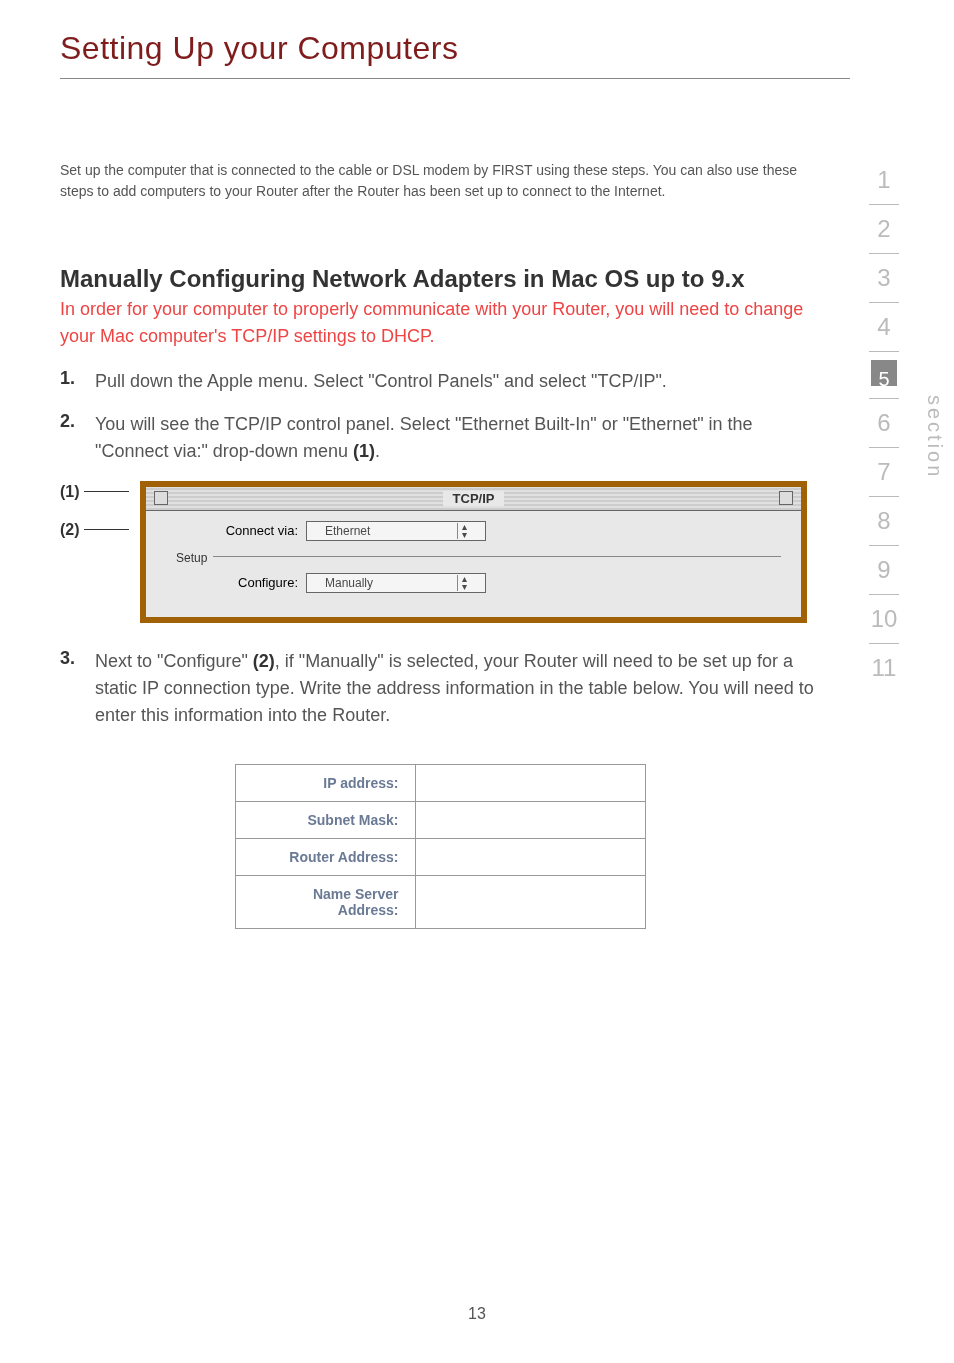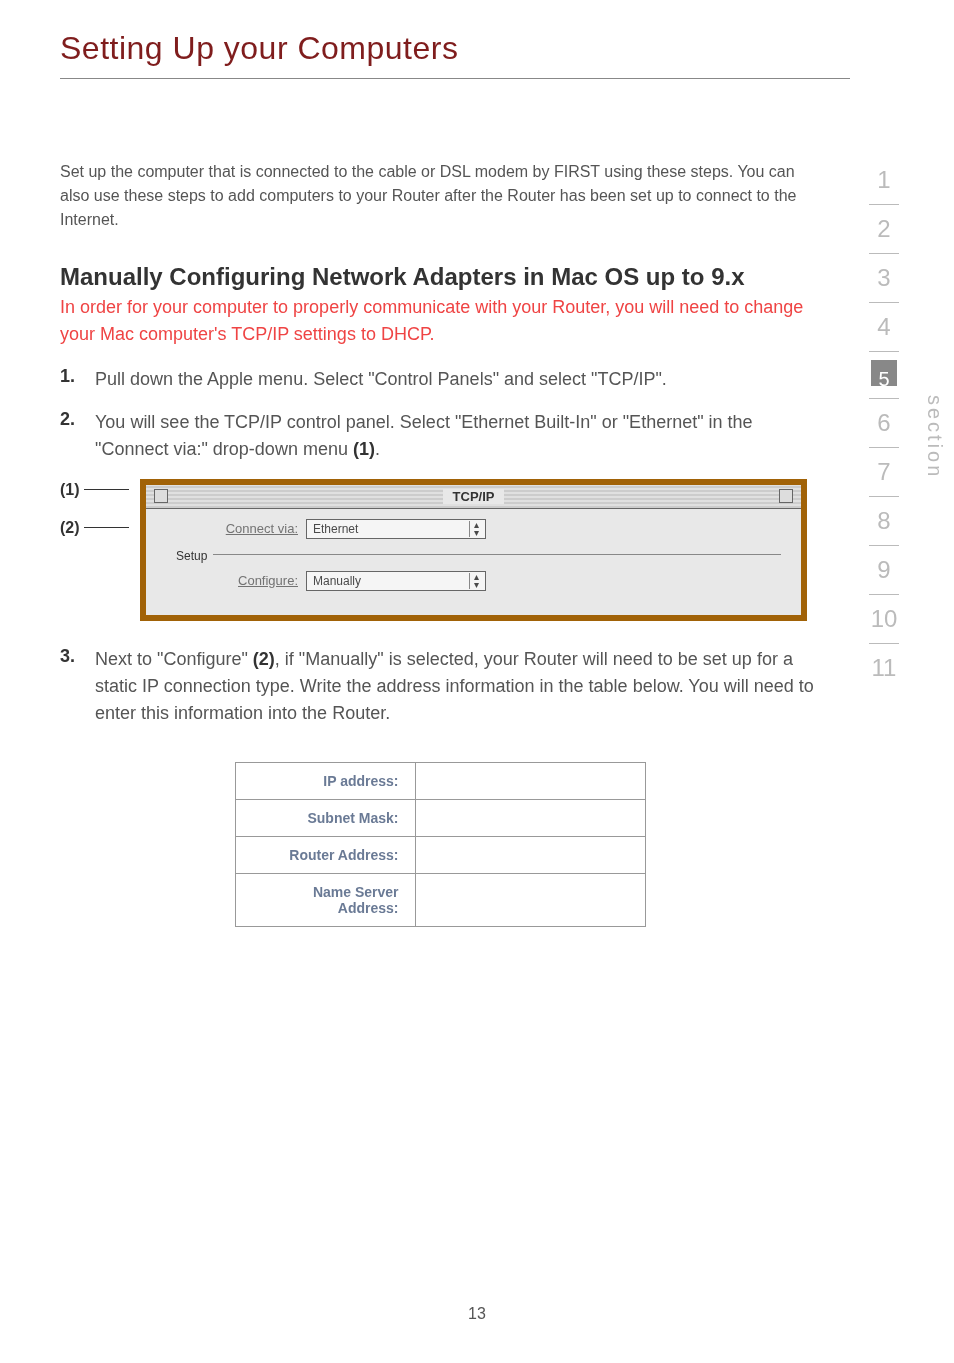--- a/index.html
+++ b/index.html
@@ -32,24 +32,24 @@
       height: 1px;
       background: #888;
     }
     .content {
       position: absolute;
       top: 160px;
       left: 60px;
       width: 760px;
     }
     .intro {
-      font-size: 16px;
+      font-size: 14px;
       color: #555;
       line-height: 1.5;
-      margin-bottom: 28px;
+      margin-bottom: 60px;
     }
     .section-heading {
       font-size: 24px;
       font-weight: bold;
       color: #333;
       line-height: 1.4;
     }
     .para {
       font-size: 18px;
       color: #ef4444;
@@ -128,31 +128,30 @@
     }
     .panel-row {
       display: flex;
       align-items: center;
       margin-bottom: 6px;
     }
     .panel-label {
       width: 140px;
       text-align: right;
       font-size: 13px;
-      color: #737373;
+      color: #000000;
       padding-right: 8px;
-      text-decoration: underline;
     }
     .panel-select {
       width: 180px;
       height: 20px;
       background: #f5f5f5;
       border: 1px solid #666;
       font-size: 12px;
-      padding: 0 6px;
+      padding: 0 18px;
       display: flex;
       align-items: center;
       justify-content: space-between;
     }
     .select-arrows {
       font-size: 10px;
       line-height: 8px;
       display: flex;
       flex-direction: column;
       border-left: 1px solid #888;

